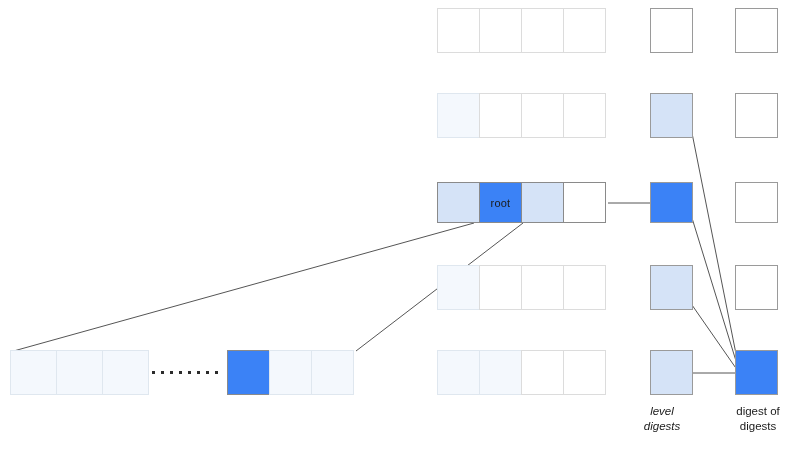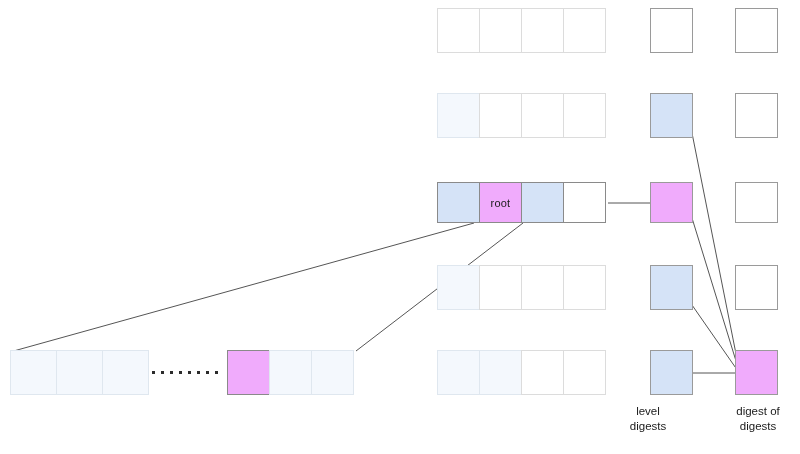--- a/index.html
+++ b/index.html
@@ -19,21 +19,21 @@
     border:1px solid #9a9a9a;
     margin-left:-1px;
     position:relative;
   }
   .cell:first-child{margin-left:0;}
 
   
   .f-white{background:#ffffff;}
   .f-blue{background:#d5e3f7;}
   .f-paleblue{background:#f4f8fd;}
-  .f-orange{background:#f0abfc;text-decoration:underline;}
+  .f-orange{background:#3b82f6;text-decoration:underline;}
 
   
   .b-faint{border-color:#dcdcdc;}
   .b-pale{border-color:#dfe7ef;}
   .b-strong{border-color:#8a8a8a;}
 
   .digest{
     position:absolute;
     box-sizing:border-box;
     border:1px solid #9a9a9a;
@@ -132,17 +132,17 @@
     <div class="dots" style="left: 152px; top: 371px;">
       <span class="dot"></span>
       <span class="dot"></span>
       <span class="dot"></span>
       <span class="dot"></span>
       <span class="dot"></span>
       <span class="dot"></span>
       <span class="dot"></span>
       <span class="dot"></span>
     </div>
-    <div class="caption" style="left: 608px; top: 404px; width: 80px;">level
+    <div class="caption" style="left: 622px; top: 404px; width: 80px; font-style: italic;">level
 digests</div>
     <div class="caption" style="left: 715px; top: 404px; width: 86px;">digest of
 digests</div>
   </div>
 
 </body></html>

